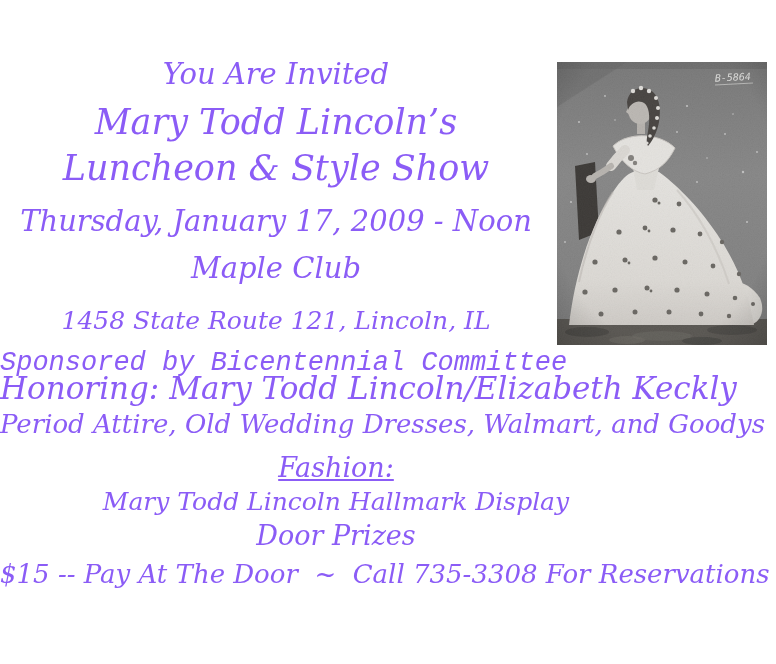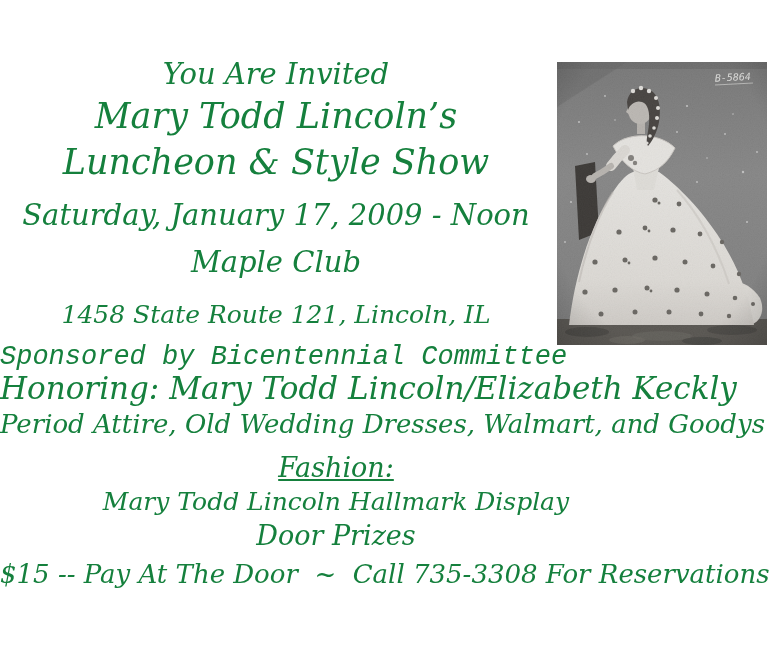--- a/index.html
+++ b/index.html
@@ -8,35 +8,35 @@
     background: #ffffff;
   }
   .flyer {
     position: relative;
     width: 776px;
     height: 664px;
     background: #ffffff;
     overflow: hidden;
     font-family: "DejaVu Serif", "Liberation Serif", serif;
     font-style: italic;
-    color: #15803d;
+    color: #8b5cf6;
   }
   .line {
     text-align: center;
     white-space: pre;
   }
   
   .left-col {
     position: absolute;
     left: 0;
     top: 55px;
     width: 552px;
   }
   .intro      { font-size: 29px; line-height: 38px; }
-  .title1     { font-size: 35px; line-height: 46px; }
+  .title1     { font-size: 35px; line-height: 46px; margin-top: 6px; }
   .title2     { font-size: 35px; line-height: 46px; }
   .datetime   { font-size: 29px; line-height: 40px; margin-top: 10px; }
   .venue      { font-size: 29px; line-height: 38px; margin-top: 8px; }
   .address    { font-size: 25px; line-height: 34px; margin-top: 17px; }
   .sponsor    { font-size: 27px; line-height: 38px; margin-top: 6px; font-family: Liberation Mono, monospace; }
   
   .bottom-col {
     position: absolute;
     left: 0;
     top: 368px;
@@ -62,21 +62,21 @@
 </style>
 </head>
 <body>
 
 <div class="flyer">
 
   <div class="left-col">
     <div class="line intro">You Are Invited</div>
     <div class="line title1">Mary Todd Lincoln’s</div>
     <div class="line title2">Luncheon &amp; Style Show</div>
-    <div class="line datetime">Saturday, January 17, 2009 - Noon</div>
+    <div class="line datetime">Thursday, January 17, 2009 - Noon</div>
     <div class="line venue">Maple Club</div>
     <div class="line address">1458 State Route 121, Lincoln, IL</div>
     <div class="line sponsor">Sponsored by Bicentennial Committee</div>
   </div>
 
   <div class="photo">
     <svg width="210" height="283" viewBox="0 0 210 283" xmlns="http://www.w3.org/2000/svg">
       <defs>
         <linearGradient id="bgGrad" x1="0" y1="0" x2="0" y2="1">
           <stop offset="0" stop-color="#7f7f7f"></stop>

